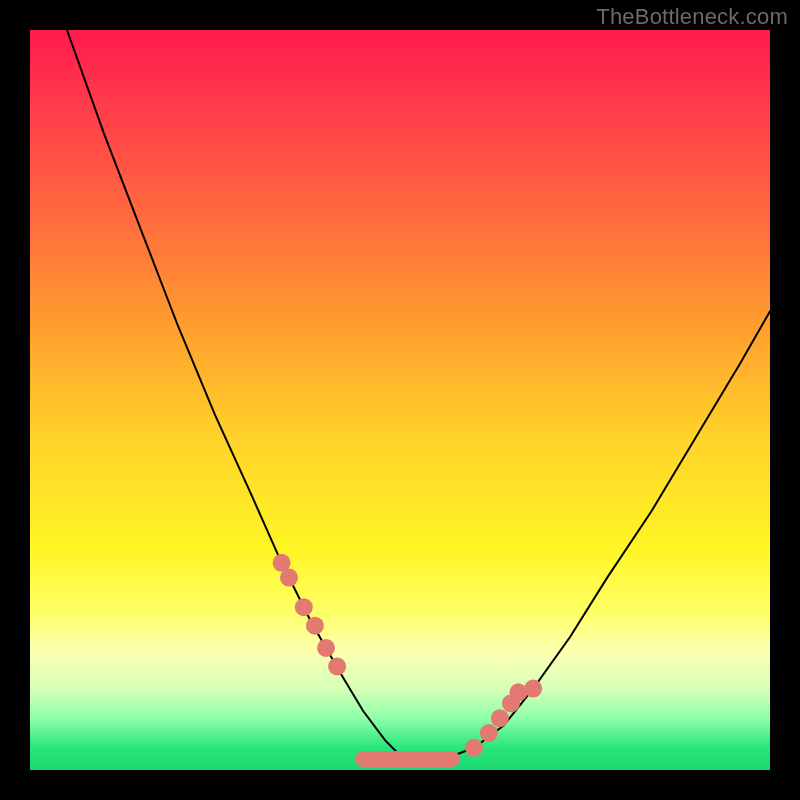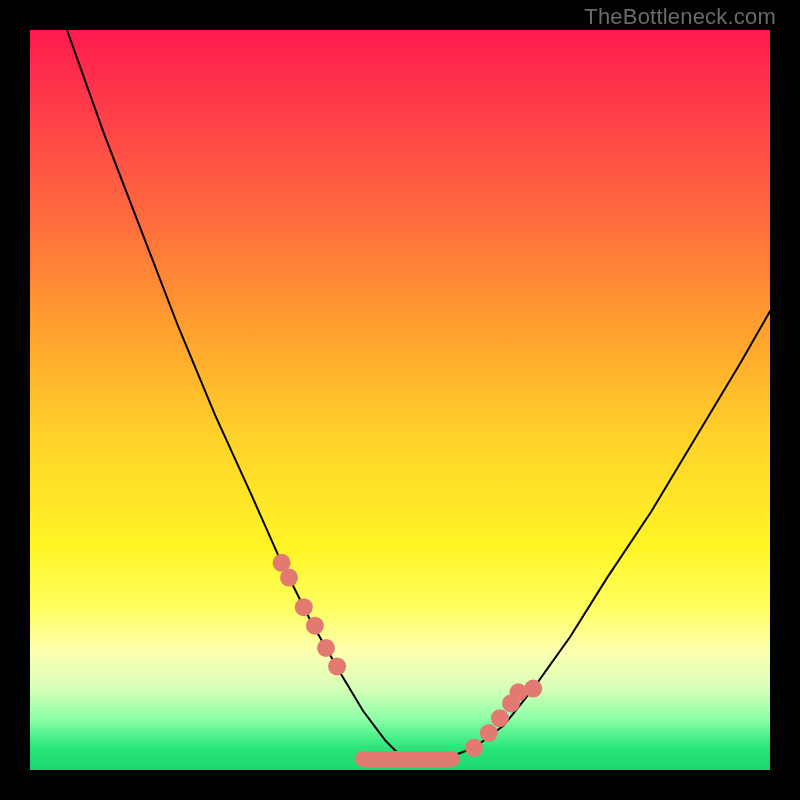--- a/index.html
+++ b/index.html
@@ -34,21 +34,21 @@
       #fdffb0 84%,
       #d7ffb8 89%,
       #8effa8 93%,
       #28e67a 97%,
       #1dd66f 100%
     );
   }
   .watermark {
     position: absolute;
     top: 4px;
-    right: 24px;
+    right: 12px;
     color: #6a6a6a;
     font-size: 22px;
     font-weight: 500;
     letter-spacing: 0.2px;
     user-select: none;
   }
   .curve-svg {
     position: absolute;
     inset: 0;
     width: 100%;

